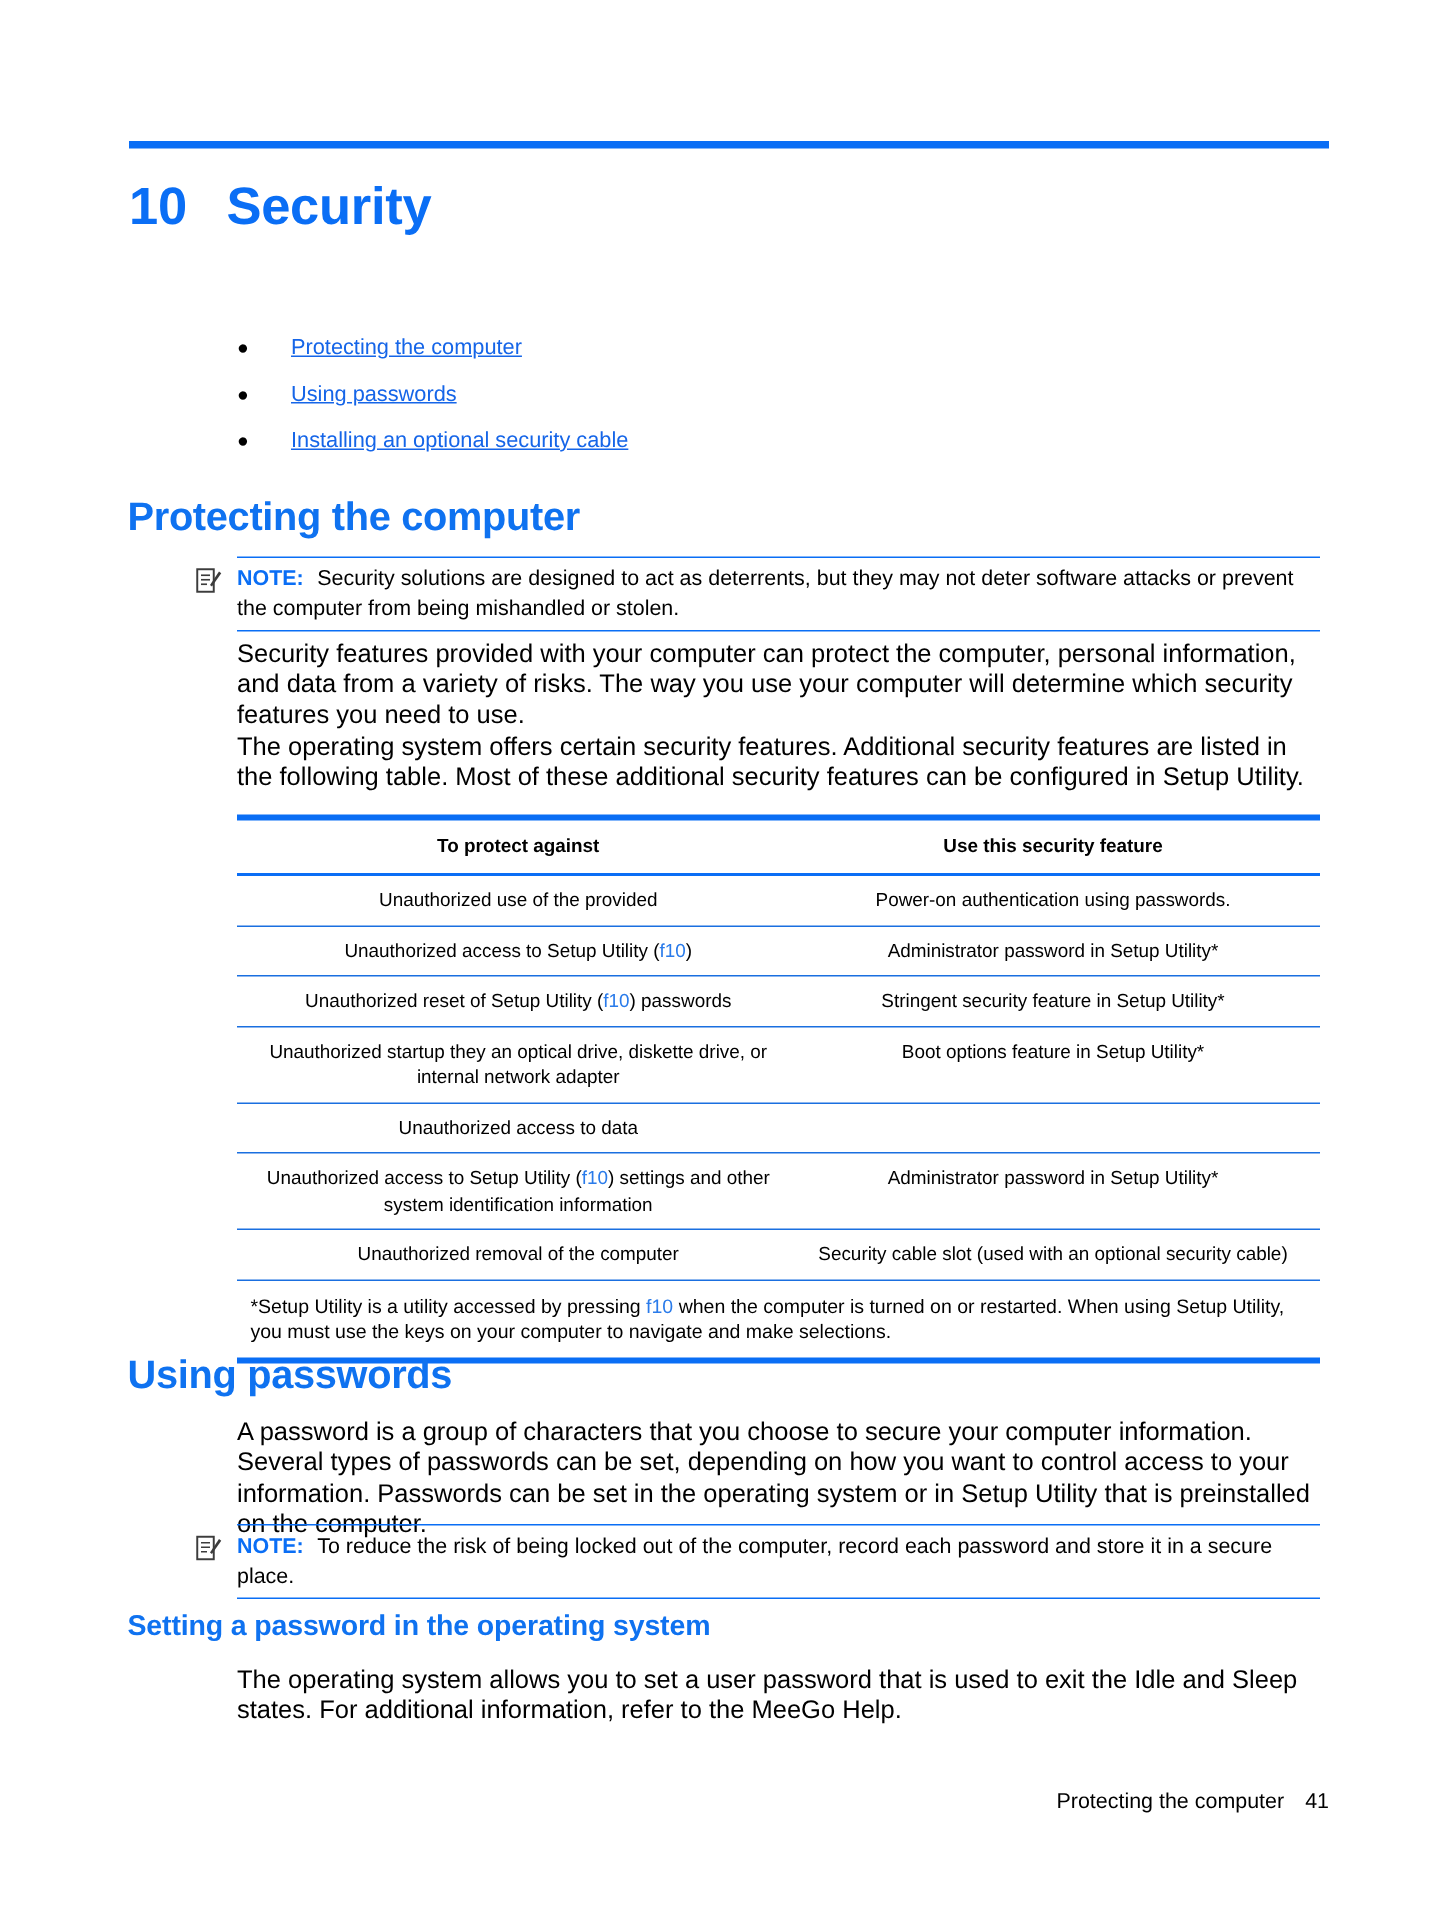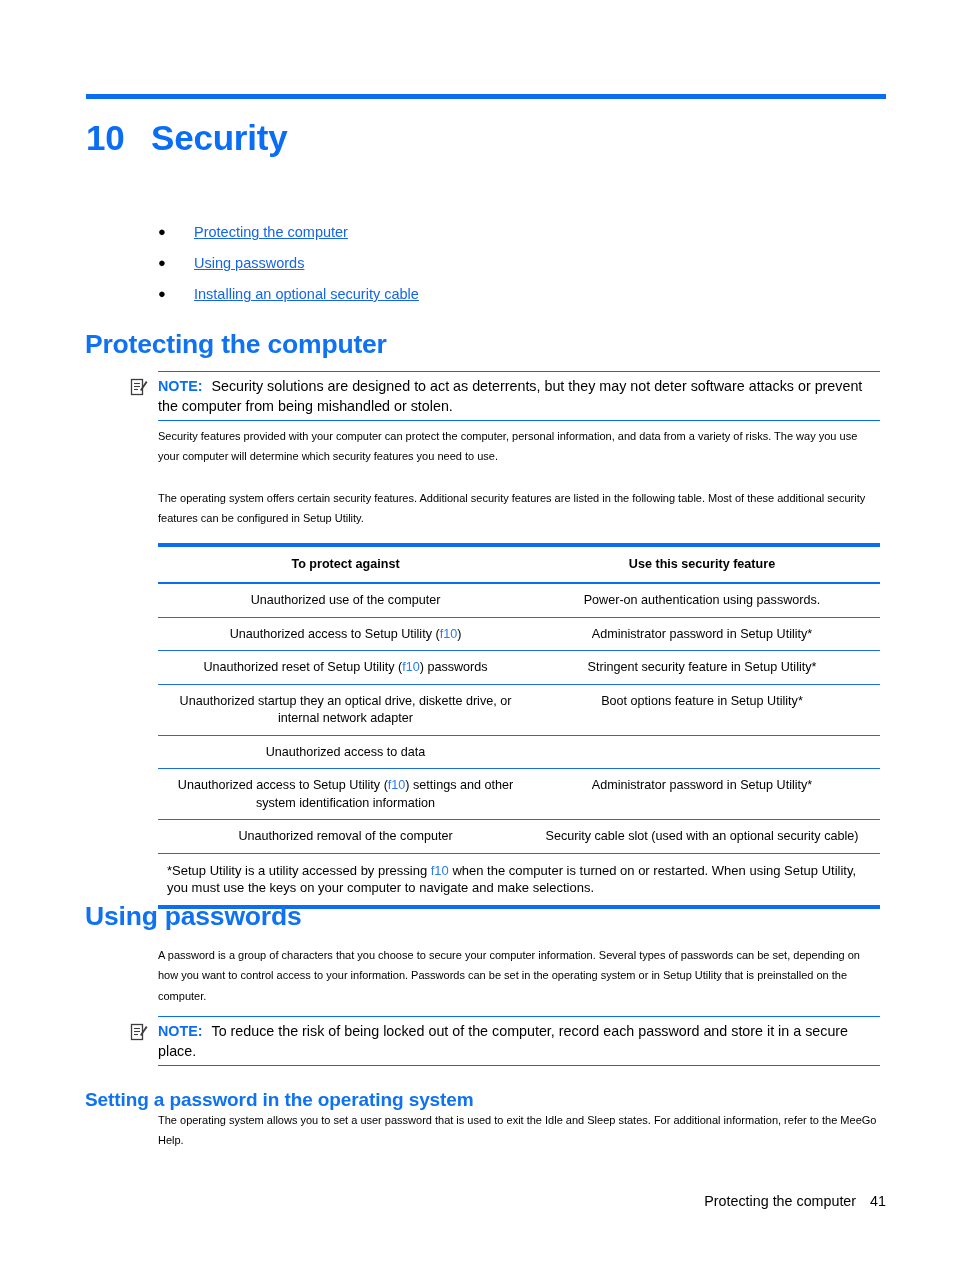--- a/index.html
+++ b/index.html
@@ -83,29 +83,28 @@
     white-space: nowrap;
   }
   .h2 {
     position: absolute;
     left: 85px;
     font-size: 19px;
     font-weight: bold;
     color: #0f72f0;
     letter-spacing: -0.1px;
     white-space: nowrap;
-    margin-top: 15px;
   }
 
   
   .body-block {
     position: absolute;
     left: 158px;
     width: 722px;
-    font-size: 11px;
+    font-size: 17px;
     line-height: 20.4px;
     color: #000;
     text-align: left;
   }
 
   
   .note {
     position: absolute;
     left: 158px;
     width: 722px;
@@ -251,21 +250,21 @@
   <div class="tbl">
     <div class="tbl-top-rule"></div>
 
     <div class="tbl-row head">
       <div class="cell-a">To protect against</div>
       <div class="cell-b">Use this security feature</div>
     </div>
     <div class="tbl-head-rule"></div>
 
     <div class="tbl-row">
-      <div class="cell-a"><span>Unauthorized use of the computer</span><span class="fkey"></span><span></span></div>
+      <div class="cell-a"><span>Unauthorized use of the provided</span><span class="fkey"></span><span></span></div>
       <div class="cell-b">Power-on authentication using passwords.</div>
     </div>
     <div class="tbl-row-rule"></div>
 
     <div class="tbl-row">
       <div class="cell-a"><span>Unauthorized access to Setup Utility (</span><span class="fkey">f10</span><span>)</span></div>
       <div class="cell-b">Administrator password in Setup Utility*</div>
     </div>
     <div class="tbl-row-rule"></div>
 

